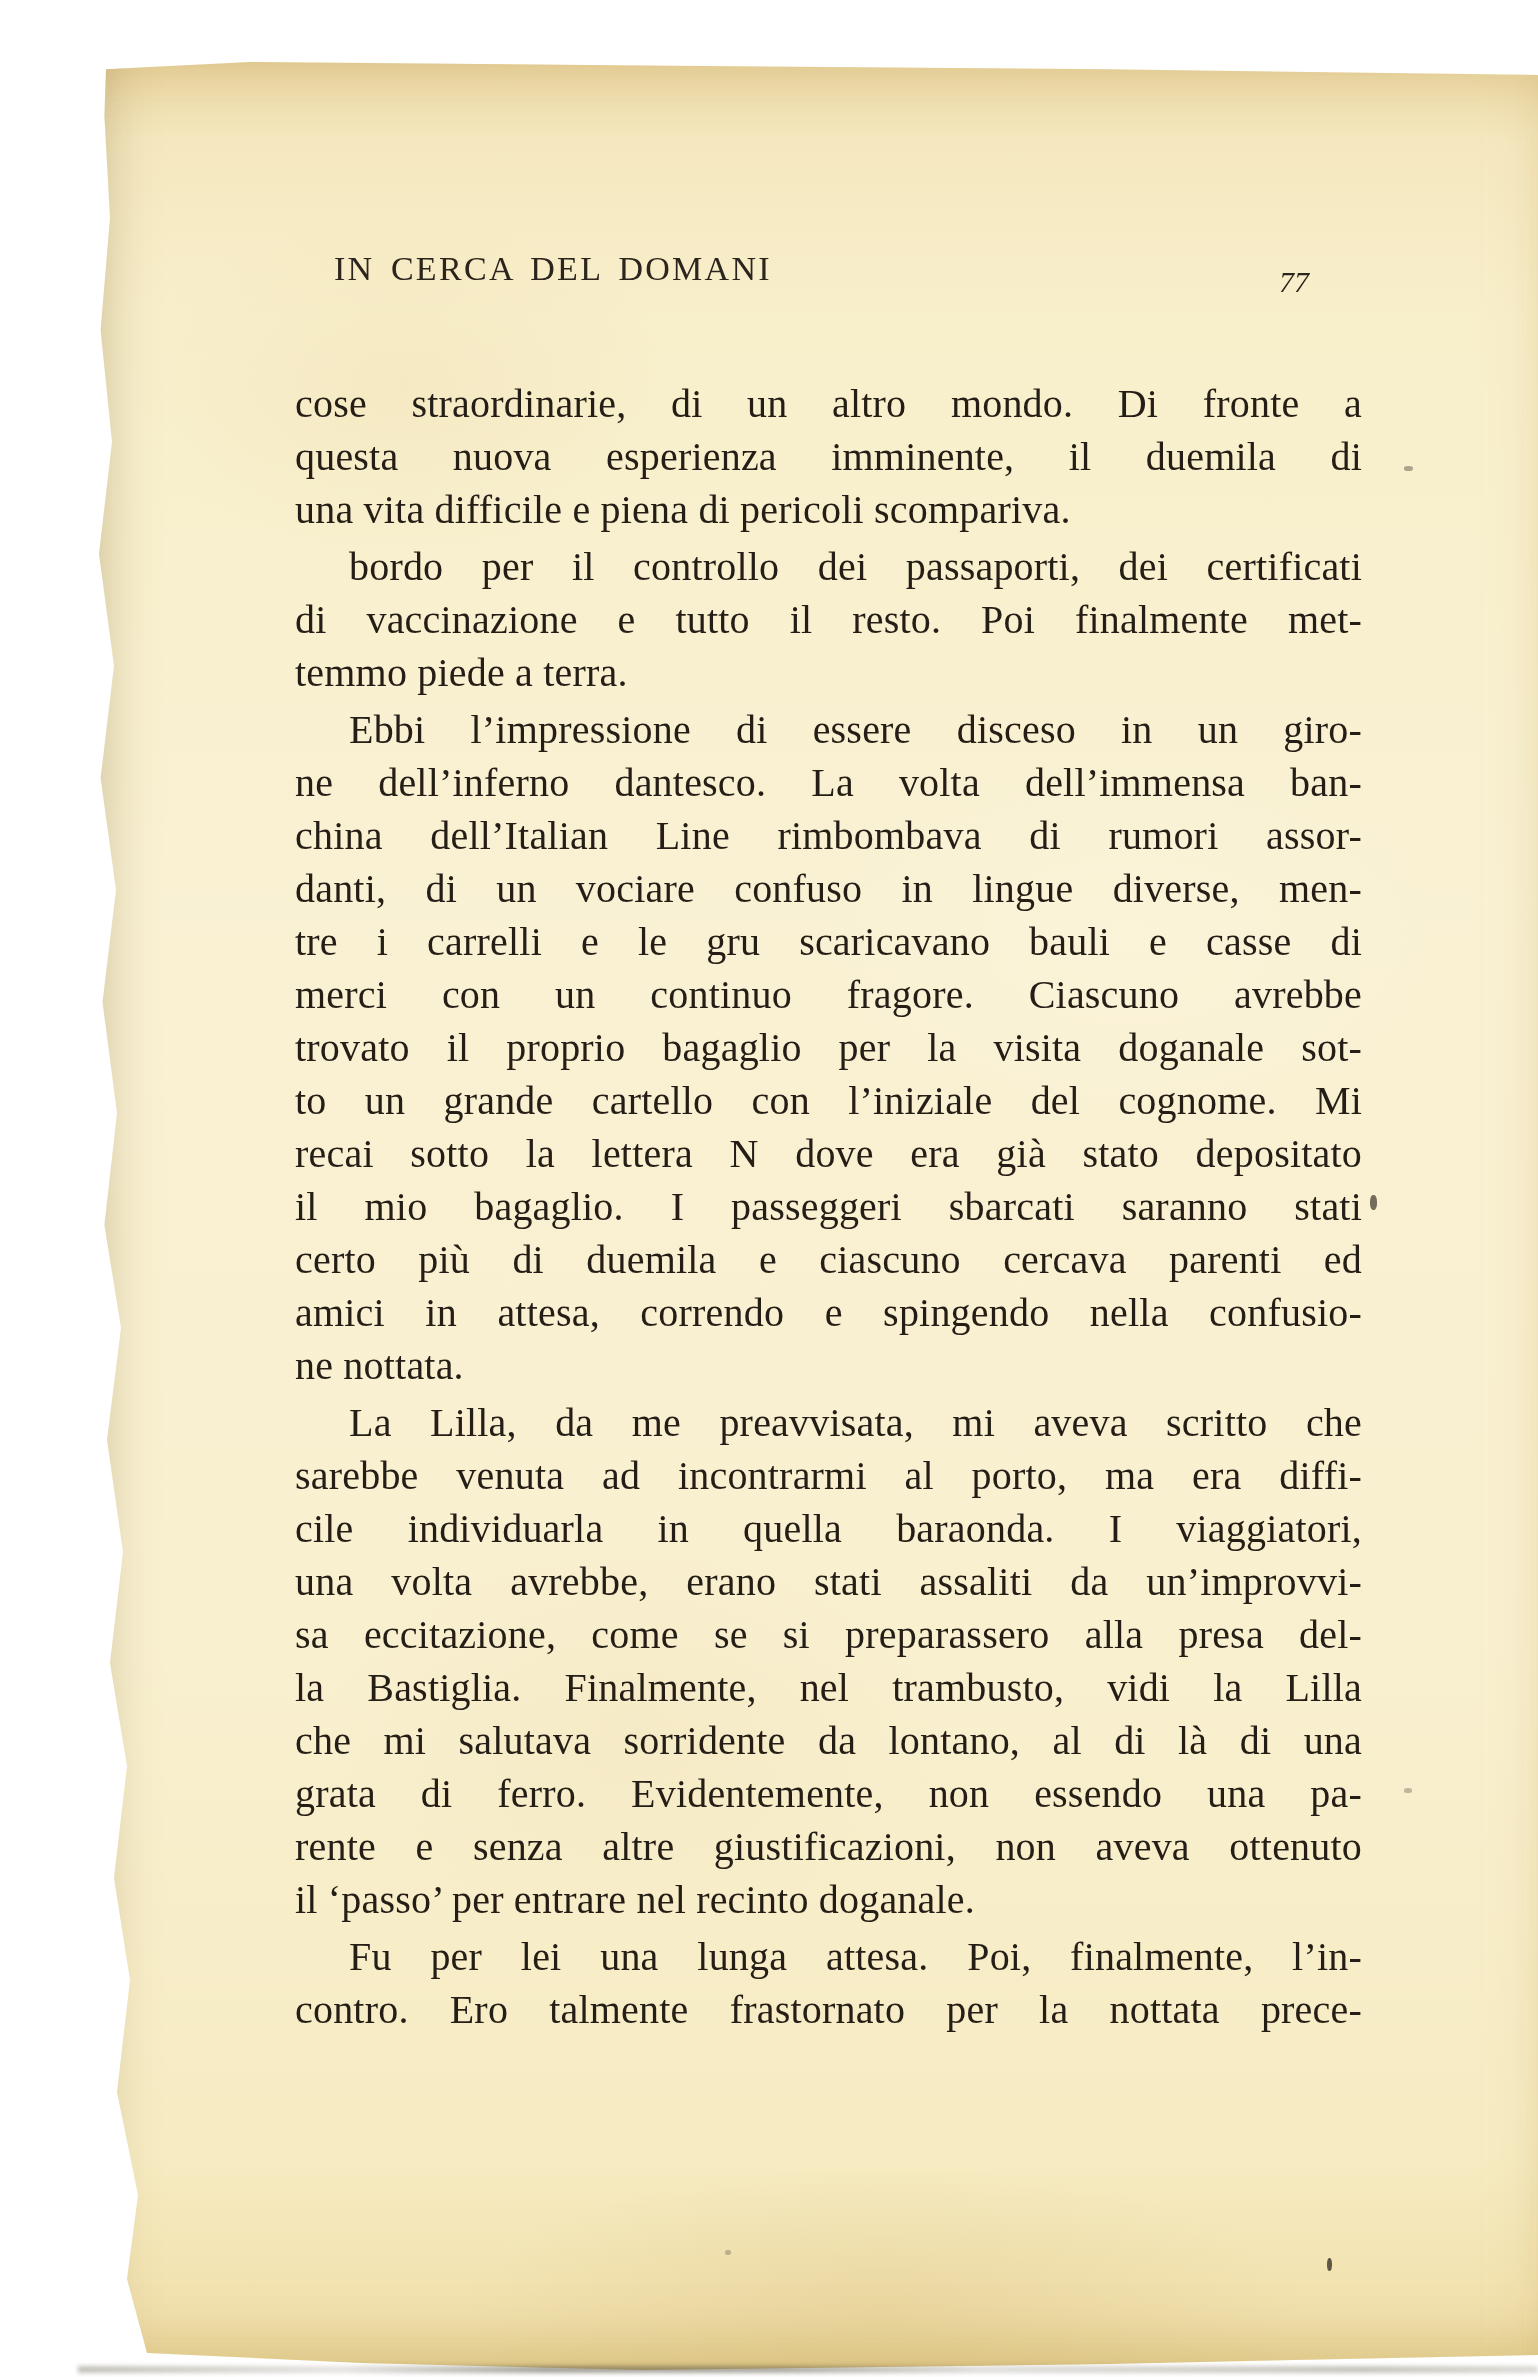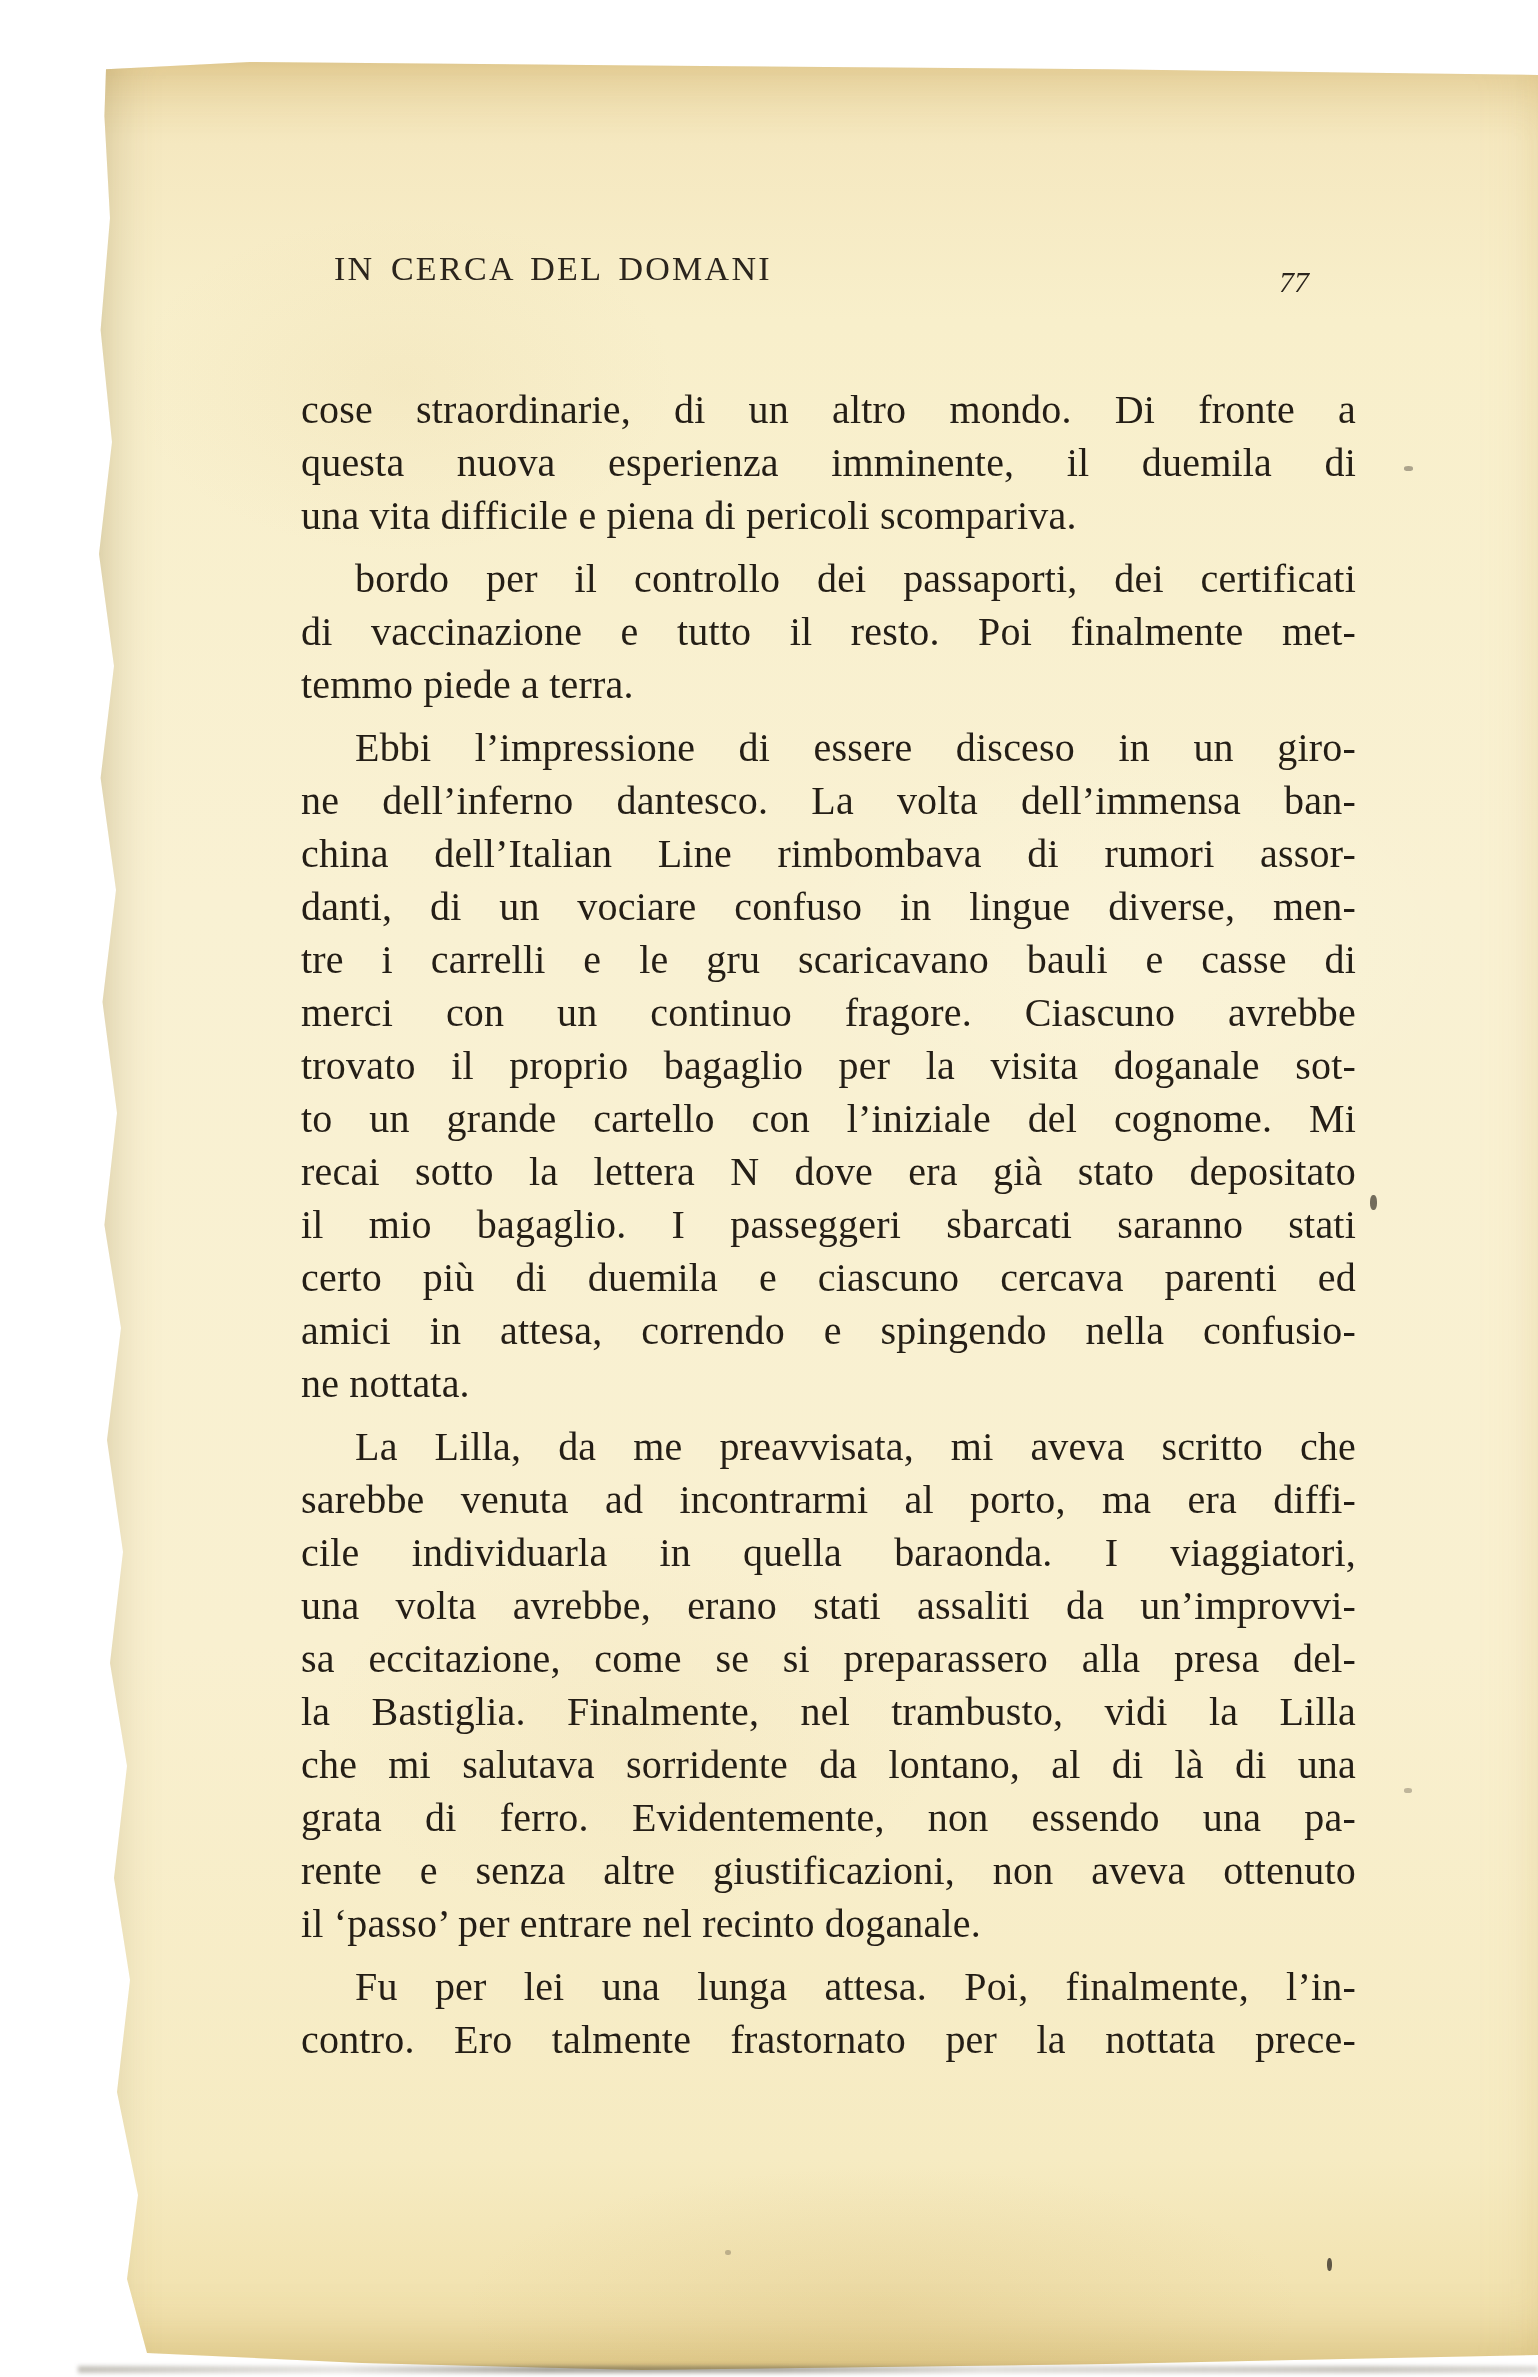--- a/index.html
+++ b/index.html
@@ -84,21 +84,21 @@
   
   .text-block {
     position: absolute;
     left: 209px;
     top: 313px;
     width: 1075px;
     color: #241e16;
     font-size: 40px;
     letter-spacing: 0.2px;
   }
-  .para { margin: 10px; font-family: Liberation Serif, serif; }
+  .para { margin: 4px; font-family: Liberation Serif, serif; }
   .line {
     line-height: 53px;
     height: 53px;
     text-align: justify;
     text-align-last: justify;
     -moz-text-align-last: justify;
     white-space: nowrap; 
   }
   .line.line-flush {
     text-align-last: left;

